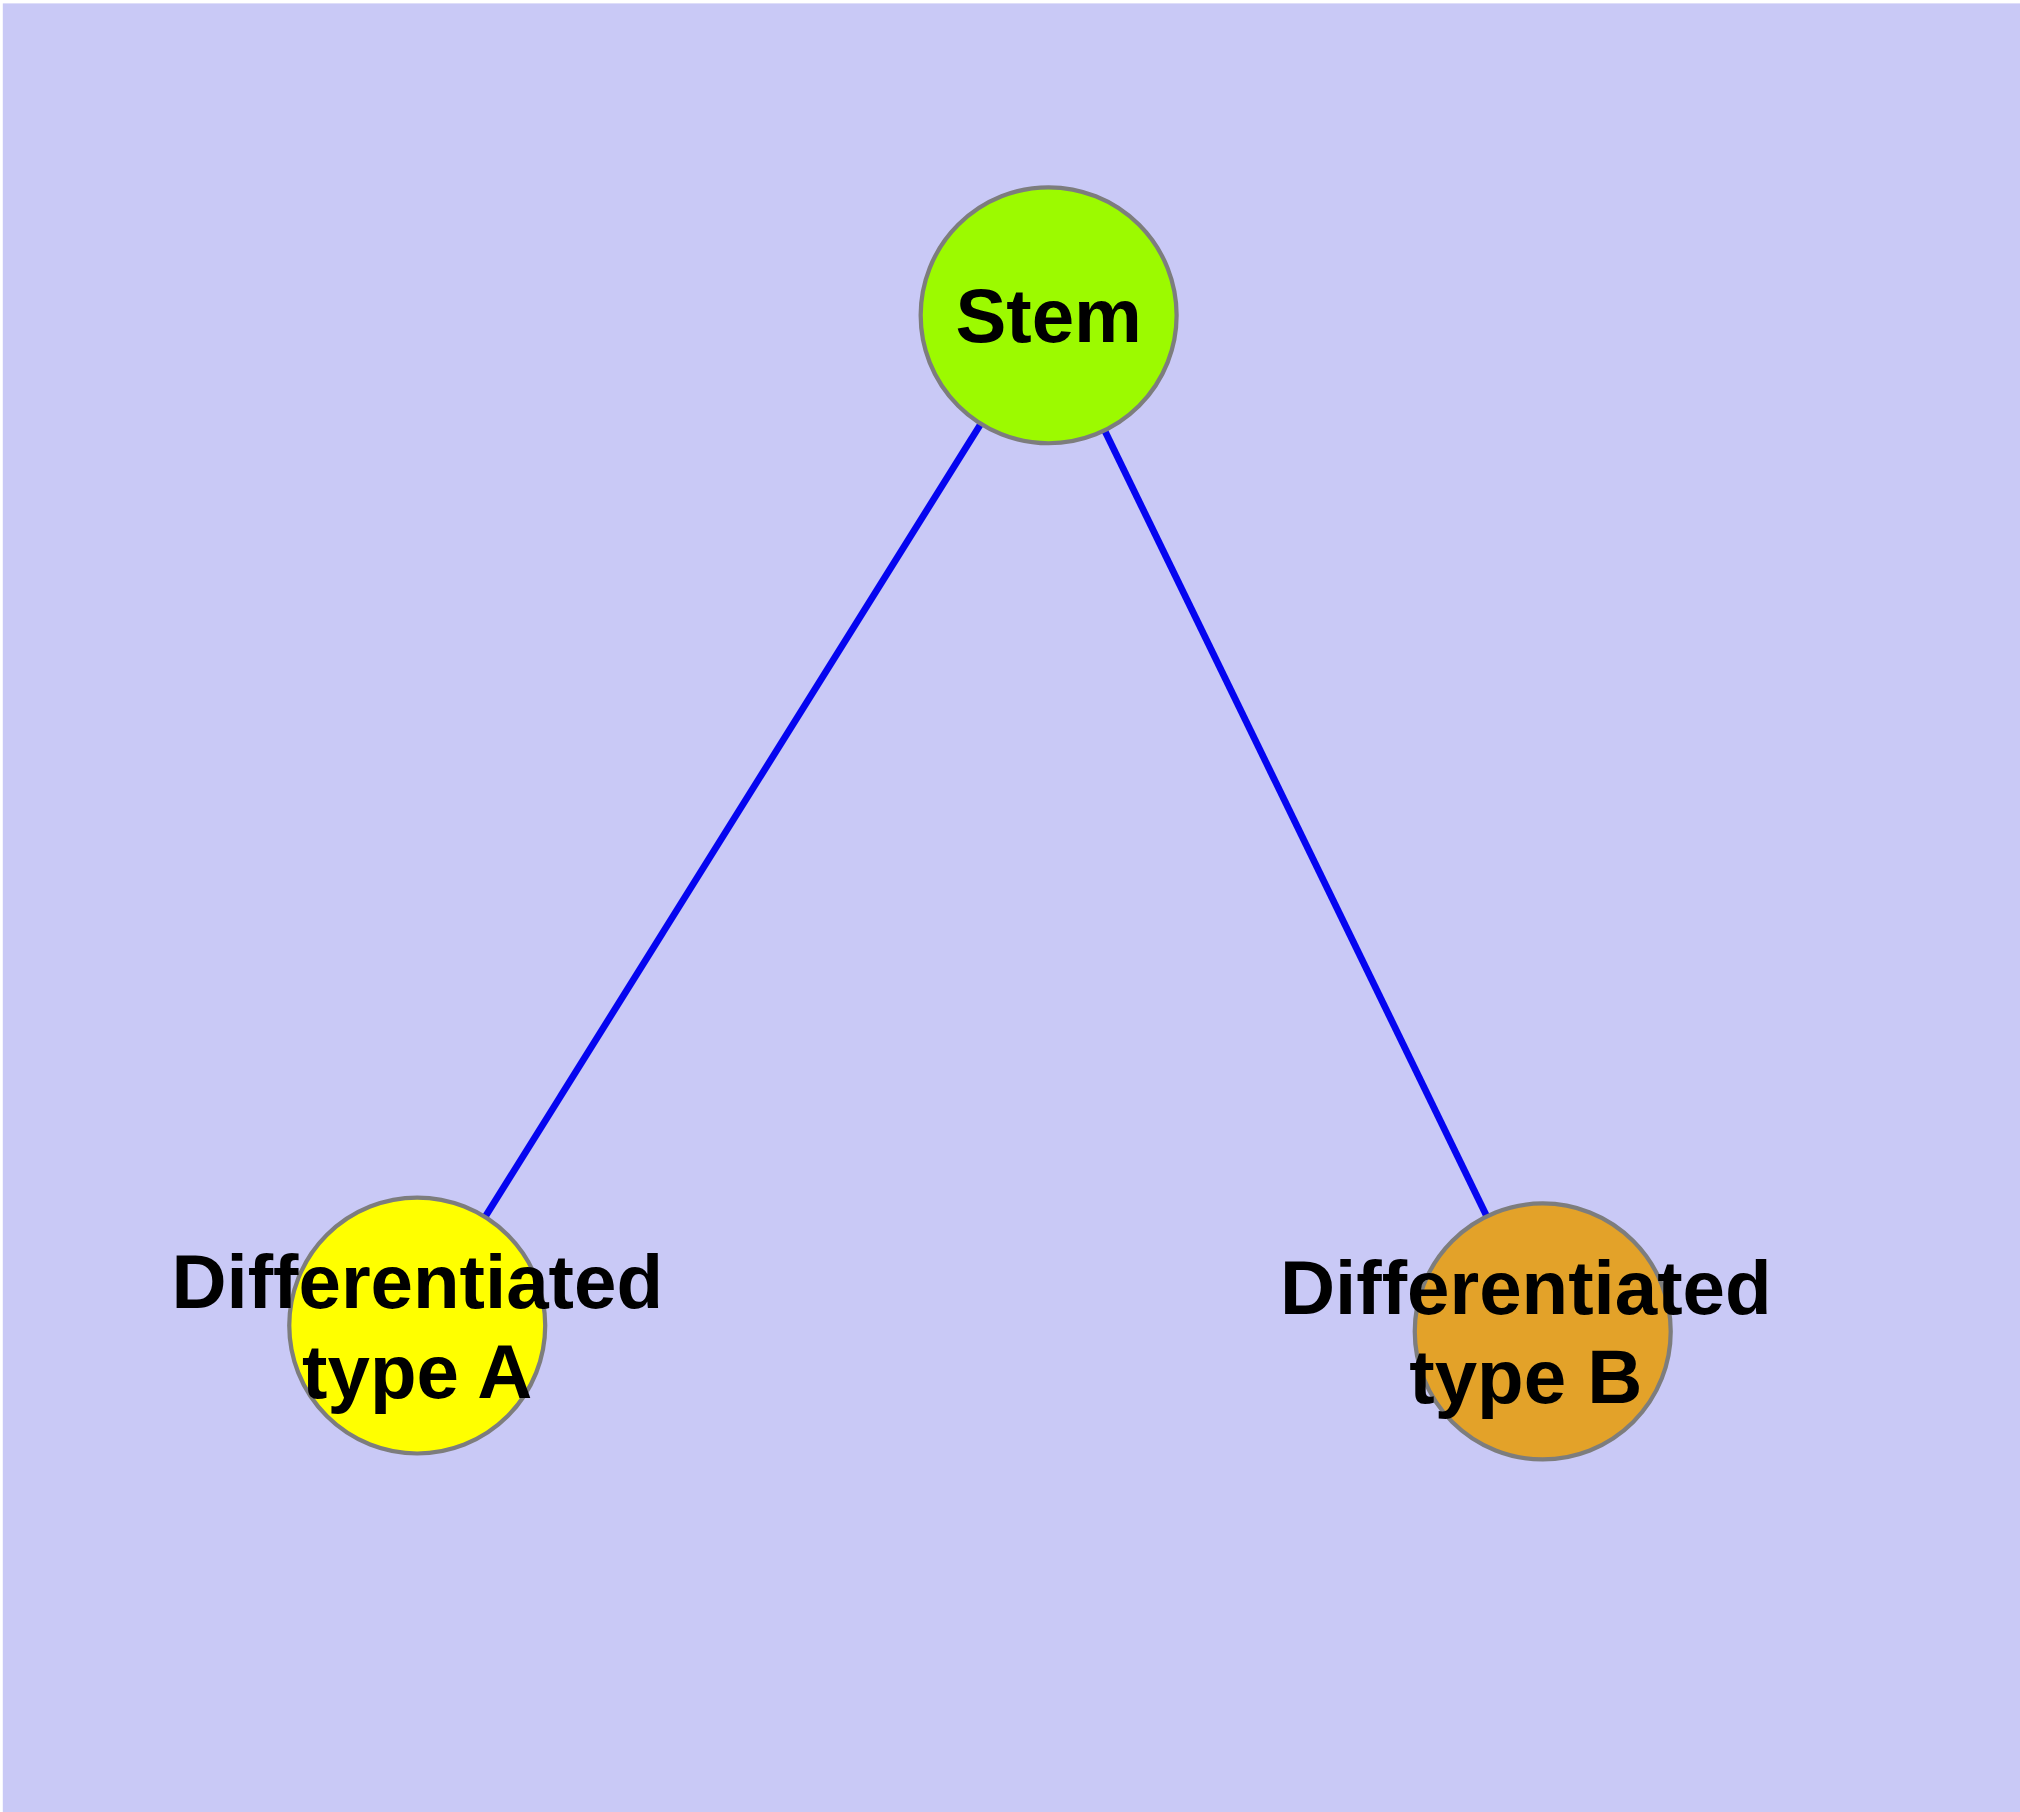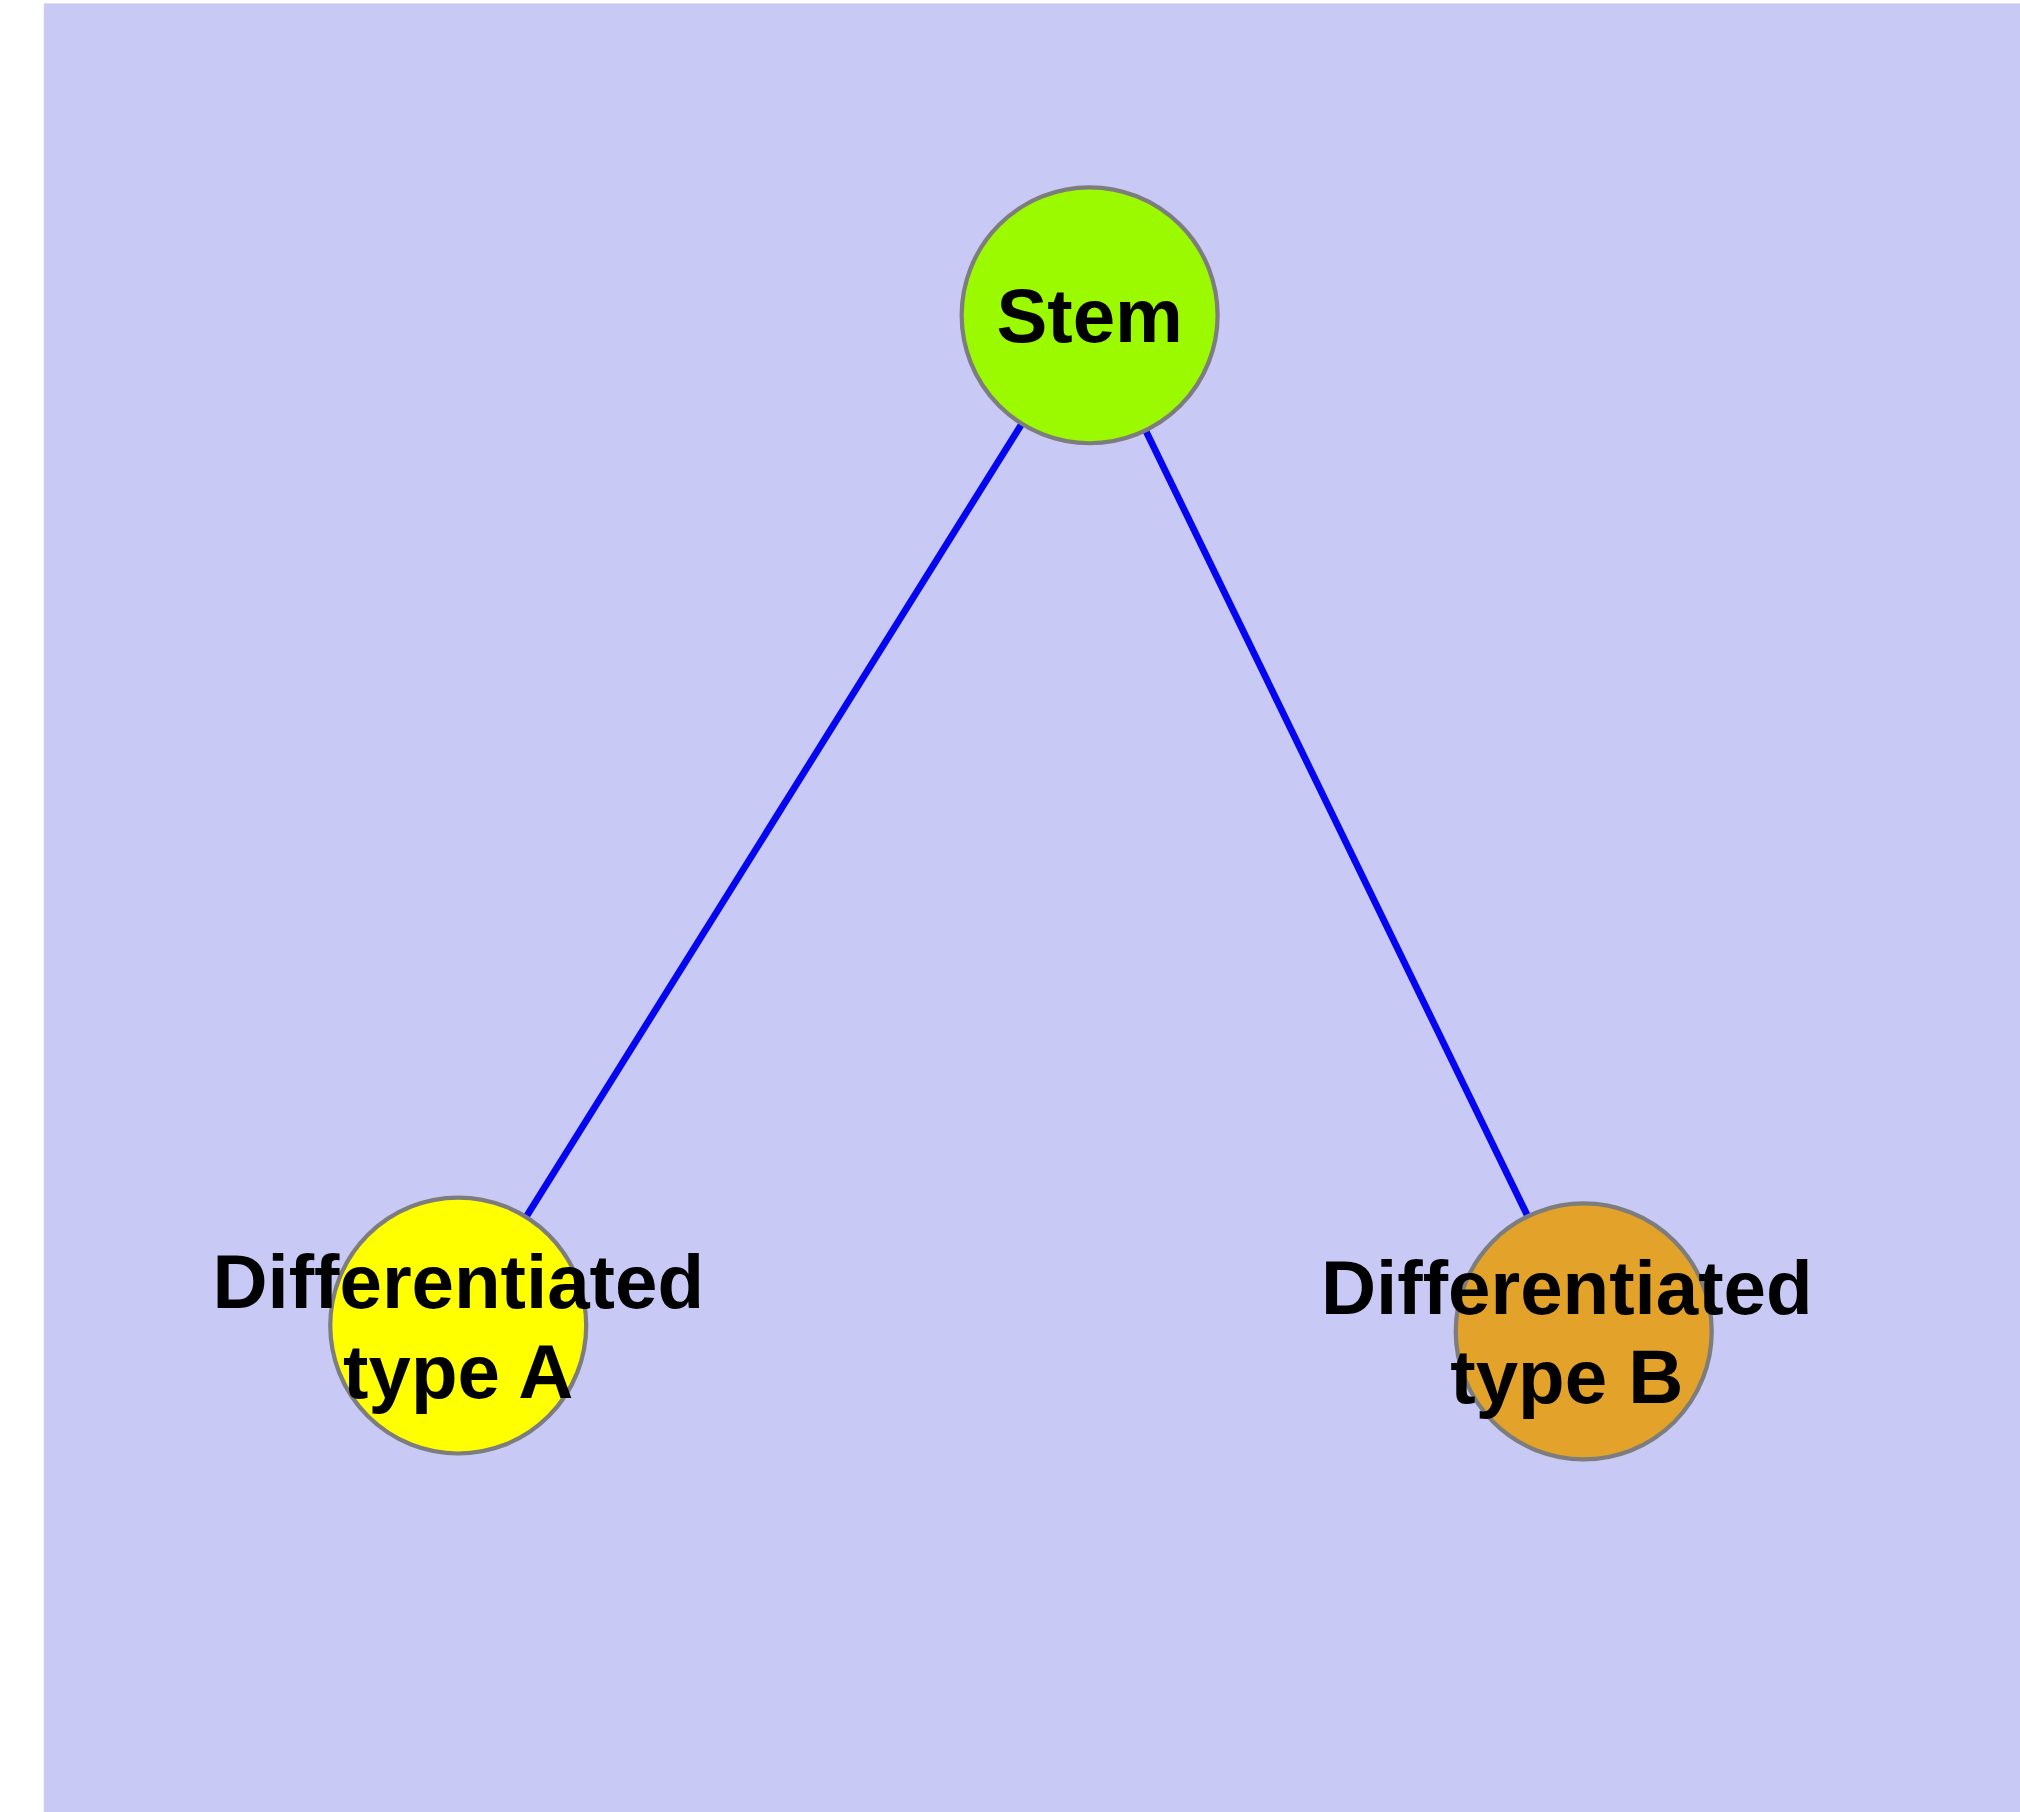--- a/index.html
+++ b/index.html
@@ -10,21 +10,20 @@
     overflow: hidden;
     background: #ffffff;
     font-family: "Liberation Sans", sans-serif;
   }
   .plot-wrap {
     position: absolute;
     left: 0;
     top: 0;
     width: 1873px;
     height: 1812px;
-    margin-left: 41px;
   }
   svg {
     display: block;
   }
   svg text {
     font-family: "Liberation Sans", "DejaVu Sans", sans-serif;
     font-weight: bold;
   }
 </style>
 </head>

